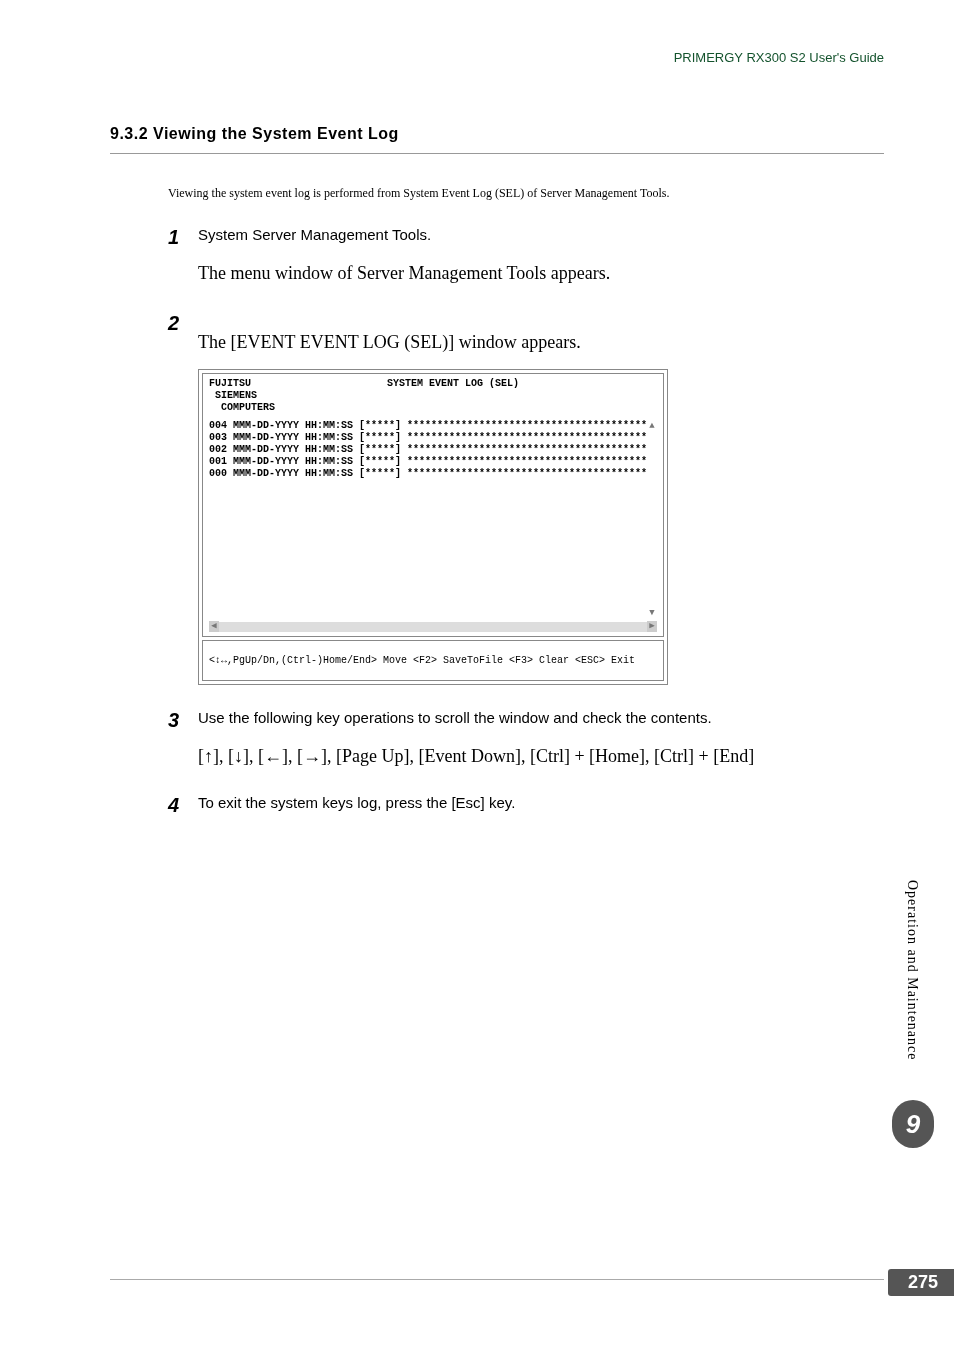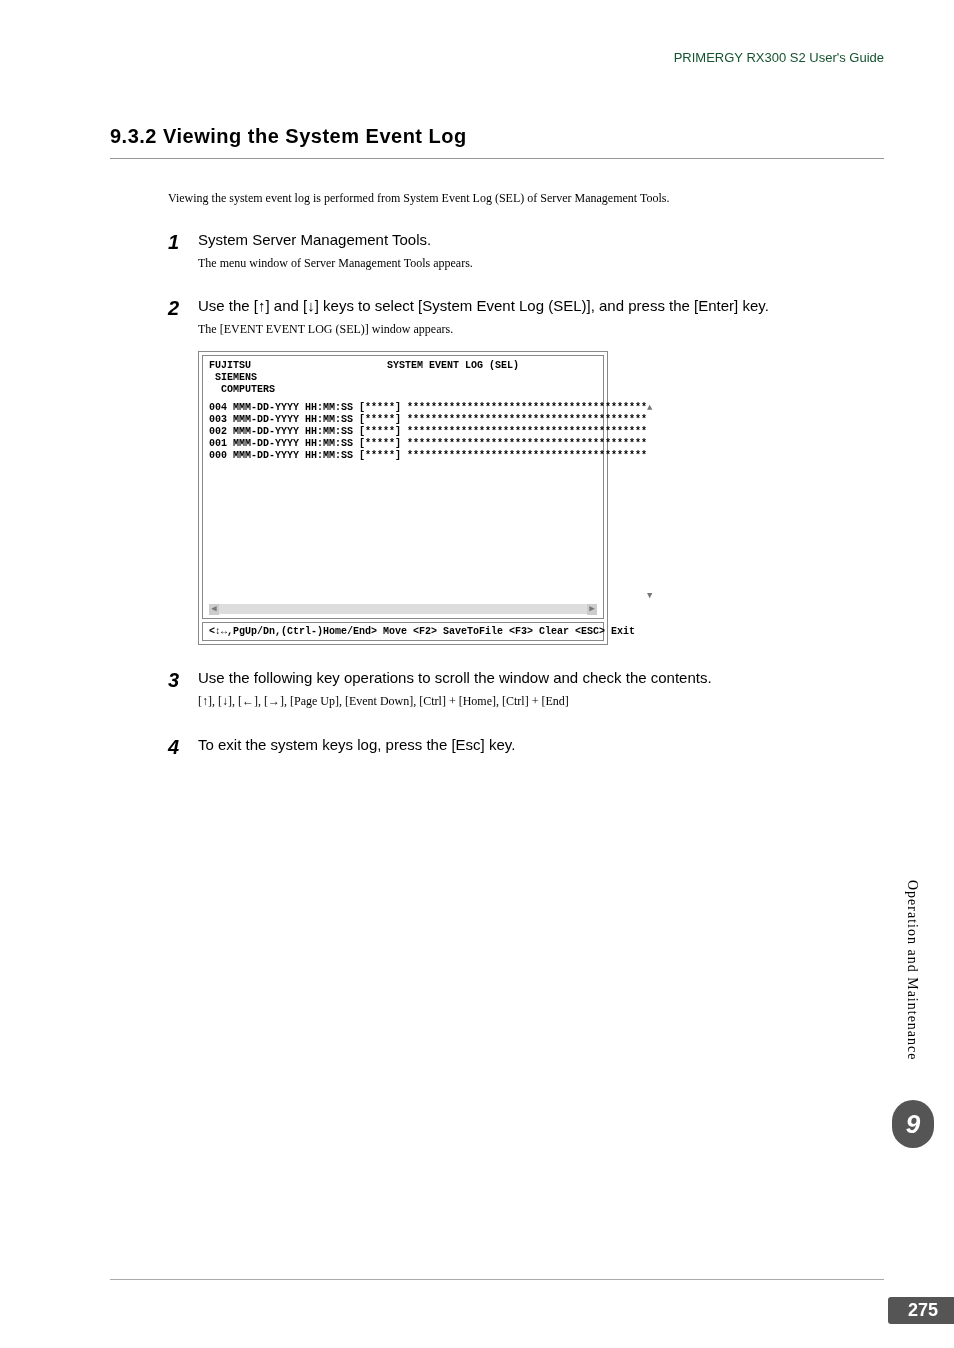--- a/index.html
+++ b/index.html
@@ -18,21 +18,21 @@
     height: 100%;
     box-sizing: border-box;
   }
   .header {
     text-align: right;
     font-size: 13px;
     color: #14532d;
   }
   .section-title {
     margin-top: 60px;
-    font-size: 20px;
+    font-size: 16px;
     font-family: Arial, Helvetica, sans-serif;
     font-weight: bold;
     letter-spacing: 0.5px;
   }
   .section-rule {
     border: none;
     border-top: 1px solid #999;
     margin-top: 10px;
     margin-bottom: 30px;
   }
@@ -58,27 +58,27 @@
   }
   .step-body {
     flex: 1;
   }
   .step-title {
     font-size: 15px;
     font-family: Arial, sans-serif;
   }
   .step-desc {
     font-family: Georgia, "Times New Roman", serif;
-    font-size: 12px;
-    margin-top: 6px;
+    font-size: 18px;
+    margin-top: 16px;
     line-height: 1.6;
   }
   .screenshot {
     border: 1px solid #888;
-    width: 410px;
+    width: 470px;
     margin: 12px 0 0 88px;
     box-sizing: border-box;
   }
   .screenshot-inner {
     border: 1px solid #888;
     margin: 3px;
     padding: 4px 6px 4px 6px;
     font-family: "Courier New", monospace;
     font-size: 10px;
     line-height: 1.2;
@@ -135,24 +135,24 @@
   .hscroll-right {
     width: 10px;
     font-size: 9px;
     color: #777;
     text-align: center;
     background: #ccc;
   }
   .screenshot-footer {
     border: 1px solid #888;
     margin: 0 3px 3px 3px;
-    padding: 3px 6px;
+    padding: 14px 6px;
     font-family: "Courier New", monospace;
     font-size: 10px;
-    font-weight: bold;
+    font-weight: normal;
     white-space: nowrap;
   }
   .side-label {
     position: absolute;
     right: 34px;
     top: 880px;
     writing-mode: vertical-rl;
     font-family: Georgia, "Times New Roman", serif;
     font-size: 14px;
     letter-spacing: 1px;
@@ -170,21 +170,21 @@
     align-items: center;
     justify-content: center;
     font-style: italic;
     font-weight: bold;
     font-size: 26px;
     font-family: Arial, sans-serif;
   }
   .page-number-bar {
     position: absolute;
     right: 0;
-    bottom: 24px;
+    bottom: 52px;
     background: #555;
     color: #fff;
     font-size: 18px;
     font-weight: bold;
     padding: 3px 16px 3px 20px;
     border-radius: 3px 0 0 3px;
     font-family: Arial, sans-serif;
   }
   .footer-rule {
     position: absolute;
@@ -210,21 +210,20 @@
     <div class="step-num">1</div>
     <div class="step-body">
       <div class="step-title">System Server Management Tools.</div>
       <div class="step-desc">The menu window of Server Management Tools appears.</div>
     </div>
   </div>
 
   <div class="step">
     <div class="step-num">2</div>
     <div class="step-body">
-      <div class="step-title">Use the [↑] and [↓] keys to select [System Event Log (SEL)], and press the [Enter] key.</div>
       <div class="step-desc">The [EVENT EVENT LOG (SEL)] window appears.</div>
     </div>
   </div>
 
   <div class="screenshot">
     <div class="screenshot-inner">
       <div class="screenshot-header">
         <div class="vendor">FUJITSU
  SIEMENS
   COMPUTERS</div>

